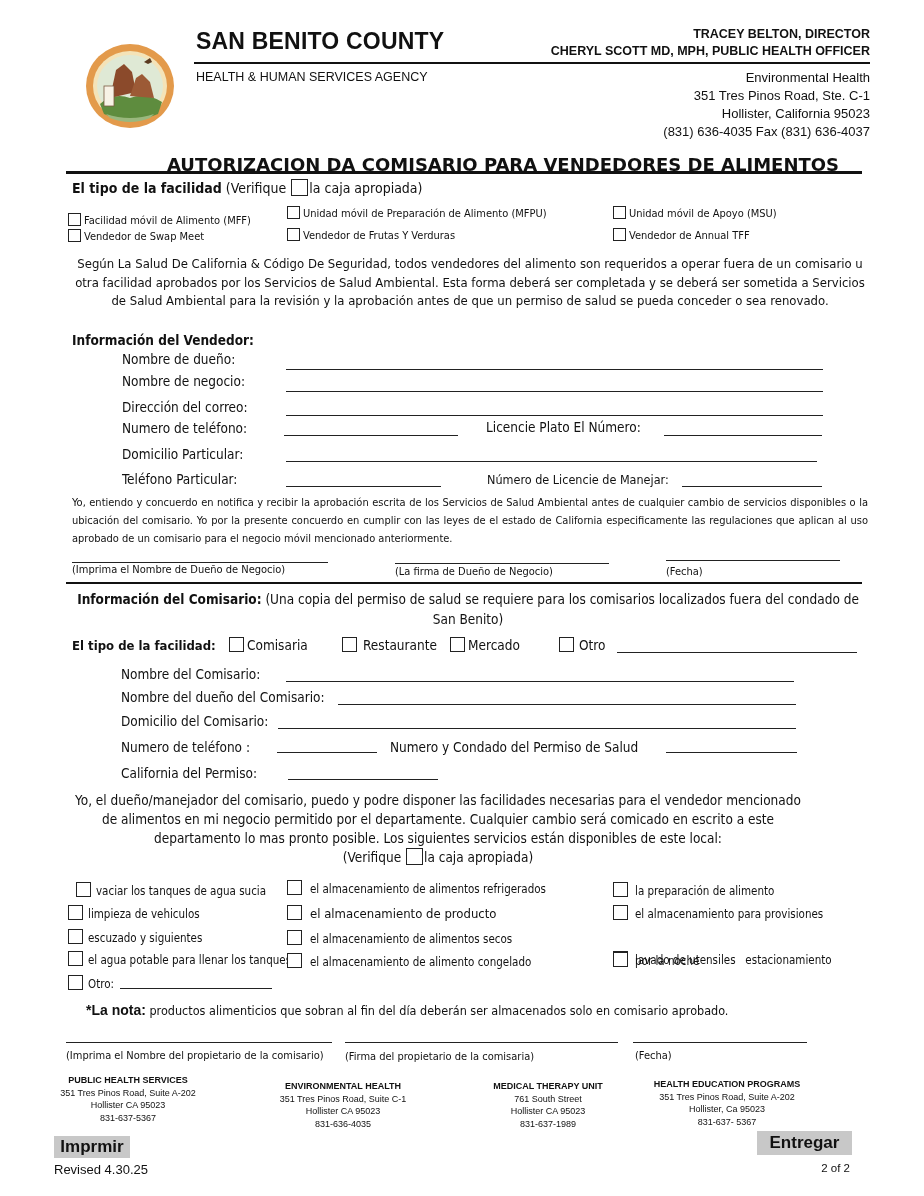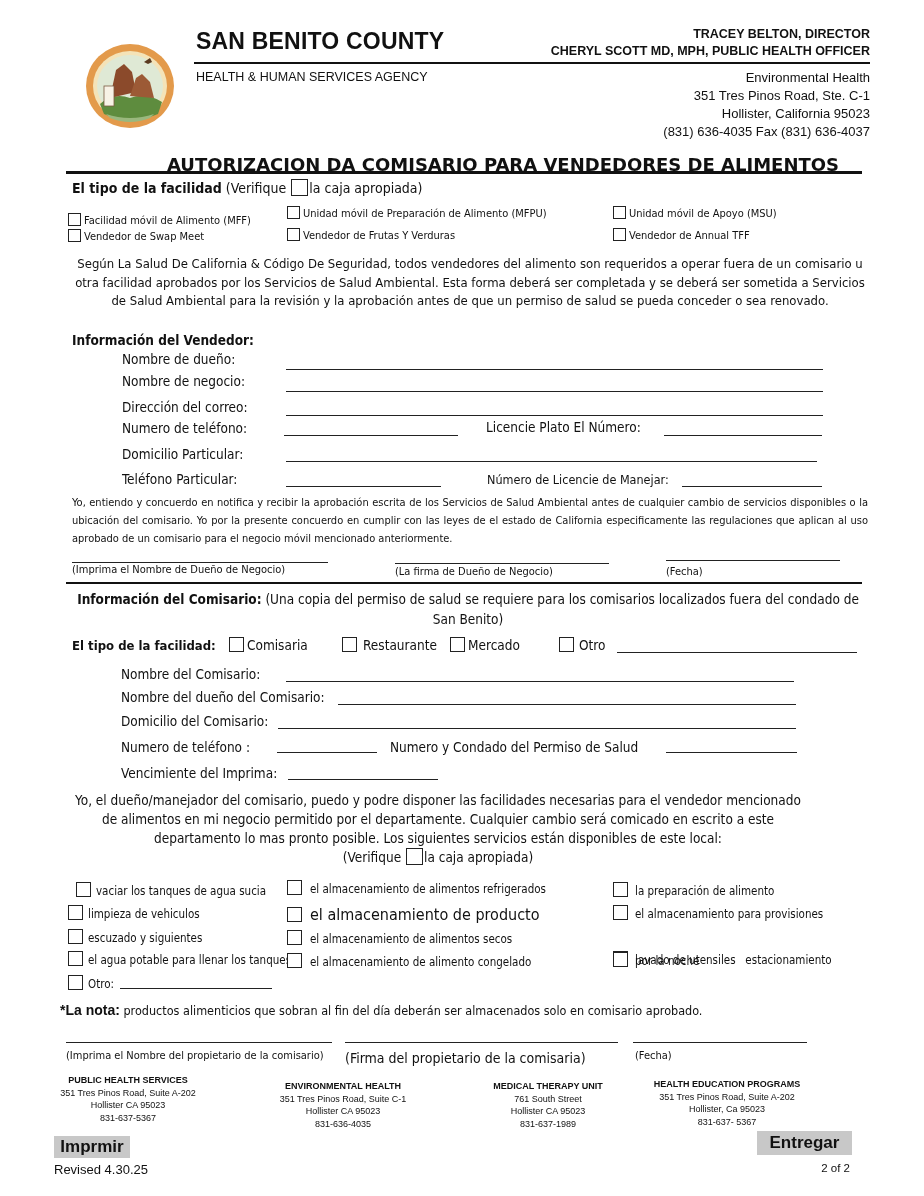--- a/index.html
+++ b/index.html
@@ -120,55 +120,55 @@
 <div class="line" style="left:338px;top:704px;width:458px;"></div>
 
 <div class="abs cond fieldlabel" style="left:121px;top:713px;">Domicilio del Comisario:</div>
 <div class="line" style="left:278px;top:728px;width:518px;"></div>
 
 <div class="abs cond fieldlabel" style="left:121px;top:739px;">Numero de teléfono :</div>
 <div class="line" style="left:277px;top:752px;width:100px;"></div>
 <div class="abs cond fieldlabel" style="left:390px;top:739px;">Numero y Condado del Permiso de Salud</div>
 <div class="line" style="left:666px;top:752px;width:131px;"></div>
 
-<div class="abs cond fieldlabel" style="left:121px;top:765px;">Vencimiente del Imprima:</div>
+<div class="abs cond fieldlabel" style="left:121px;top:765px;">California del Permiso:</div>
 <div class="line" style="left:288px;top:779px;width:150px;"></div>
 
 <div class="abs cond" style="left:68px;top:791px;width:740px;white-space:normal;font-size:13.5px;line-height:19px;">
   <span>Yo, el dueño/manejador del comisario, puedo y podre disponer las facilidades necesarias para el vendedor mencionado de alimentos en mi negocio permitido por el departamente.  Cualquier cambio será comicado en escrito a este departamento lo mas pronto posible.  Los siguientes servicios están disponibles de este local:</span><br>
   <span>(Verifique</span>
   <span class="cb big" style="width:17px;height:17px;vertical-align:-3px;margin:0 1px;"></span><span>la caja apropiada)</span>
 </div>
 
 <div class="abs cond" style="left:68px;top:882px;font-size:11.5px;padding-left:8px;"><span class="cb big" style="margin-right:5px;"></span><span>vaciar los tanques de agua sucia</span></div>
 <div class="abs cond" style="left:68px;top:905px;font-size:11.5px;"><span class="cb big" style="margin-right:5px;"></span><span>limpieza de vehiculos</span></div>
 <div class="abs cond" style="left:68px;top:929px;font-size:11.5px;"><span class="cb big" style="margin-right:5px;"></span><span>escuzado y siguientes</span></div>
 <div class="abs cond" style="left:68px;top:951px;font-size:11.5px;"><span class="cb big" style="margin-right:5px;"></span><span>el agua potable para llenar los tanques</span></div>
 <div class="abs cond" style="left:68px;top:975px;font-size:11.5px;"><span class="cb big" style="margin-right:5px;"></span><span>Otro:</span></div>
 <div class="line" style="left:120px;top:988px;width:152px;"></div>
 
 <div class="abs cond" style="left:287px;top:880px;font-size:11.5px;"><span class="cb big" style="margin-right:8px;"></span><span>el almacenamiento de alimentos refrigerados</span></div>
-<div class="abs cond" style="left:287px;top:905px;font-size:16px;"><span class="cb big" style="margin-right:8px;"></span><span>el almacenamiento de producto</span></div>
+<div class="abs cond" style="left:287px;top:905px;font-size:13px;"><span class="cb big" style="margin-right:8px;"></span><span>el almacenamiento de producto</span></div>
 <div class="abs cond" style="left:287px;top:930px;font-size:11.5px;"><span class="cb big" style="margin-right:8px;"></span><span>el almacenamiento de alimentos secos</span></div>
 <div class="abs cond" style="left:287px;top:953px;font-size:11.5px;"><span class="cb big" style="margin-right:8px;"></span><span>el almacenamiento de alimento congelado</span></div>
 
 <div class="abs cond" style="left:613px;top:882px;font-size:11.5px;"><span class="cb big" style="margin-right:7px;"></span><span>la preparación de alimento</span></div>
 <div class="abs cond" style="left:613px;top:905px;font-size:11.5px;"><span class="cb big" style="margin-right:7px;"></span><span>el almacenamiento para provisiones</span></div>
 <div class="abs cond" style="left:613px;top:929px;font-size:11.5px;margin-top:22px;"><span class="cb big" style="margin-right:7px;"></span><span style="white-space:pre;">lavado de utensiles   estacionamiento</span></div>
 <div class="abs cond" style="left:613px;top:952px;font-size:11.5px;"><span class="cb big" style="margin-right:7px;"></span><span>por la noche</span></div>
 
-<div class="abs cond" style="left:60px;top:1002px;font-size:12.5px;">
+<div class="abs cond" style="left:86px;top:1002px;font-size:12.5px;">
   <b style="font-family:'Liberation Sans',sans-serif;font-size:14px;">*La nota:</b>
   <span>productos alimenticios que sobran al fin del día deberán ser almacenados solo en comisario aprobado.</span>
 </div>
 
 <div class="line" style="left:66px;top:1042px;width:266px;"></div>
 <div class="abs cond" style="left:66px;top:1049px;font-size:11px;">(Imprima el Nombre del propietario de la comisario)</div>
 <div class="line" style="left:345px;top:1042px;width:273px;"></div>
-<div class="abs cond" style="left:345px;top:1050px;font-size:14px;">(Firma del propietario de la comisaria)</div>
+<div class="abs cond" style="left:345px;top:1050px;font-size:11px;">(Firma del propietario de la comisaria)</div>
 <div class="line" style="left:633px;top:1042px;width:174px;"></div>
 <div class="abs cond" style="left:635px;top:1049px;font-size:11px;">(Fecha)</div>
 
 <div class="addr" style="left:48px;top:1074px;width:160px;">
   <b>PUBLIC HEALTH SERVICES</b><br>
   <span>351 Tres Pinos Road, Suite A-202</span><br>
   <span>Hollister CA 95023</span><br>
   <span>831-637-5367</span>
 </div>
 <div class="addr" style="left:263px;top:1080px;width:160px;">

